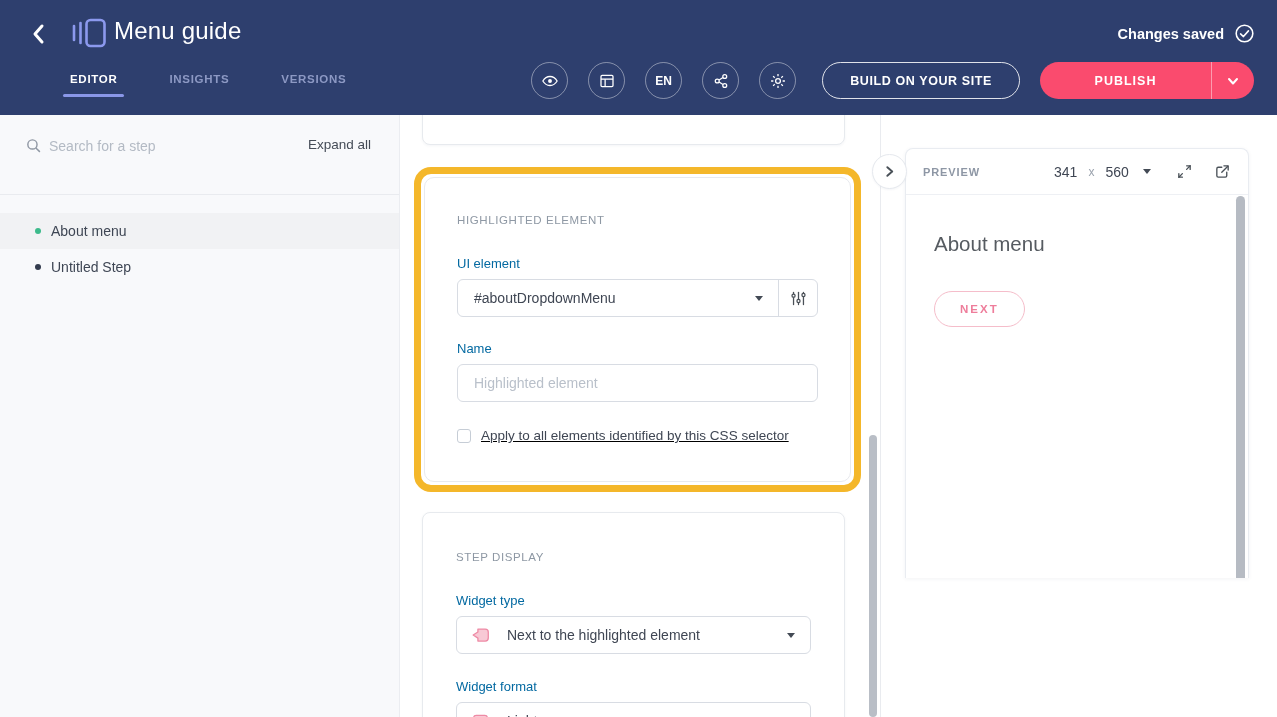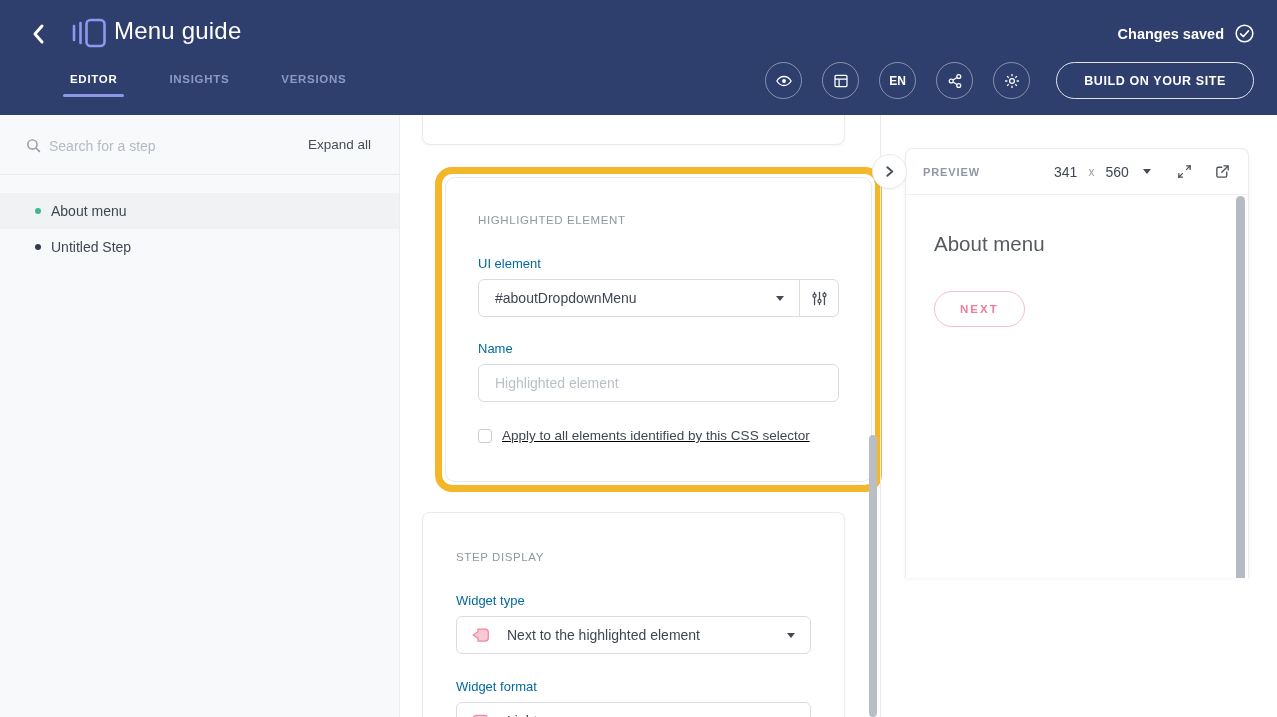--- a/index.html
+++ b/index.html
@@ -42,21 +42,21 @@
     color:#fff; cursor:pointer; }
   .publish-label { flex:1; text-align:center; font-size:12.5px; font-weight:700;
     letter-spacing:1px; }
   .publish-sep { width:1px; height:37px; background:rgba(255,255,255,.45); }
   .publish-caret { width:42px; display:flex; align-items:center; justify-content:center; }
   .publish-caret svg { width:12px; height:12px; color:#fff; }
 
   
   .sidebar { position:absolute; left:0; top:115px; width:400px; height:602px;
     background:#f8f9fb; border-right:1px solid #ebedf1; }
-  .search-row { height:60px; position:relative; border-bottom:1px solid #e9ebef; }
+  .search-row { height:80px; position:relative; border-bottom:1px solid #e9ebef; }
   .search-icon { position:absolute; left:25px; top:22px; width:17px; height:17px;
     color:#8f97a3; }
   .search-input { position:absolute; left:49px; top:14px; width:250px; height:34px;
     border:none; background:transparent; outline:none; font-size:14px; color:#3e4654;
     font-family:inherit; }
   .search-input::placeholder { color:#b3bac4; }
   .expand-all { position:absolute; right:28px; top:22px; font-size:13.5px;
     color:#454c57; cursor:pointer; }
   .step-list { margin-top:18px; }
   .step-item { height:36px; display:flex; align-items:center; padding-left:35px;
@@ -68,21 +68,21 @@
   .step-label { margin-left:10px; font-size:14px; color:#3e4654; }
 
   
   .main { position:absolute; left:400px; top:115px; width:480px; height:602px;
     background:#fff; }
   .card { background:#fff; border:1px solid #e7eaee; border-radius:8px;
     box-shadow:0 1px 3px rgba(40,50,90,.05); }
   .card-top { position:absolute; left:22px; top:-42px; width:423px; height:72px; }
   .hl-ring { position:absolute; left:14px; top:52px; width:447px; height:325px;
     border:7px solid var(--c-highlight-yellow,#f4b72a); border-radius:17px;
-    background:#fff; padding:3px;margin-left:21px; }
+    background:#fff; padding:3px; }
   .hl-card { width:100%; height:100%; border:1px solid #e8eaee; border-radius:10px;
     padding:0 32px; }
   .section-title { font-size:11.5px; color:#8e98a4; letter-spacing:.6px;
     font-weight:400; }
   .hl-card .section-title { margin-top:36px; }
   .field-label { font-size:13px; color:#0369a1; }
   .mt30 { margin-top:30px; } .mt24 { margin-top:24px; } .mt8 { margin-top:8px; }
   .select { height:38px; border:1px solid #d8dce3; border-radius:6px; display:flex;
     align-items:center; background:#fff; cursor:pointer; }
   .select-text { flex:1; font-size:14px; color:#3f4653; padding-left:16px;
@@ -202,20 +202,29 @@
     </div>
     <div class="circle-btn">
       <svg viewBox="0 0 24 24" fill="none" stroke="currentColor" stroke-width="1.7">
           <circle cx="12" cy="12" r="3.2"></circle>
           <path d="M12 2.8v3M12 18.2v3M21.2 12h-3M5.8 12h-3M18.5 5.5l-2.1 2.1M7.6 16.4l-2.1 2.1M18.5 18.5l-2.1-2.1M7.6 7.6L5.5 5.5"></path>
         </svg>
     </div>
     <div class="build-btn">
       <span>BUILD ON YOUR SITE</span>
     </div>
+    <div class="publish-btn">
+      <div class="publish-label">PUBLISH</div>
+      <div class="publish-sep"></div>
+      <div class="publish-caret">
+        <svg viewBox="0 0 12 12" fill="none" stroke="currentColor" stroke-width="2" stroke-linecap="round" stroke-linejoin="round">
+            <polyline points="2,4 6,8.5 10,4"></polyline>
+          </svg>
+      </div>
+    </div>
   </div>
 </div>
 
 <div class="sidebar">
   <div class="search-row">
     <svg class="search-icon" viewBox="0 0 24 24" fill="none" stroke="currentColor" stroke-width="2">
         <circle cx="10.5" cy="10.5" r="6.5"></circle>
         <line x1="15.4" y1="15.4" x2="21" y2="21"></line>
       </svg>
     <input class="search-input" placeholder="Search for a step" style="">

